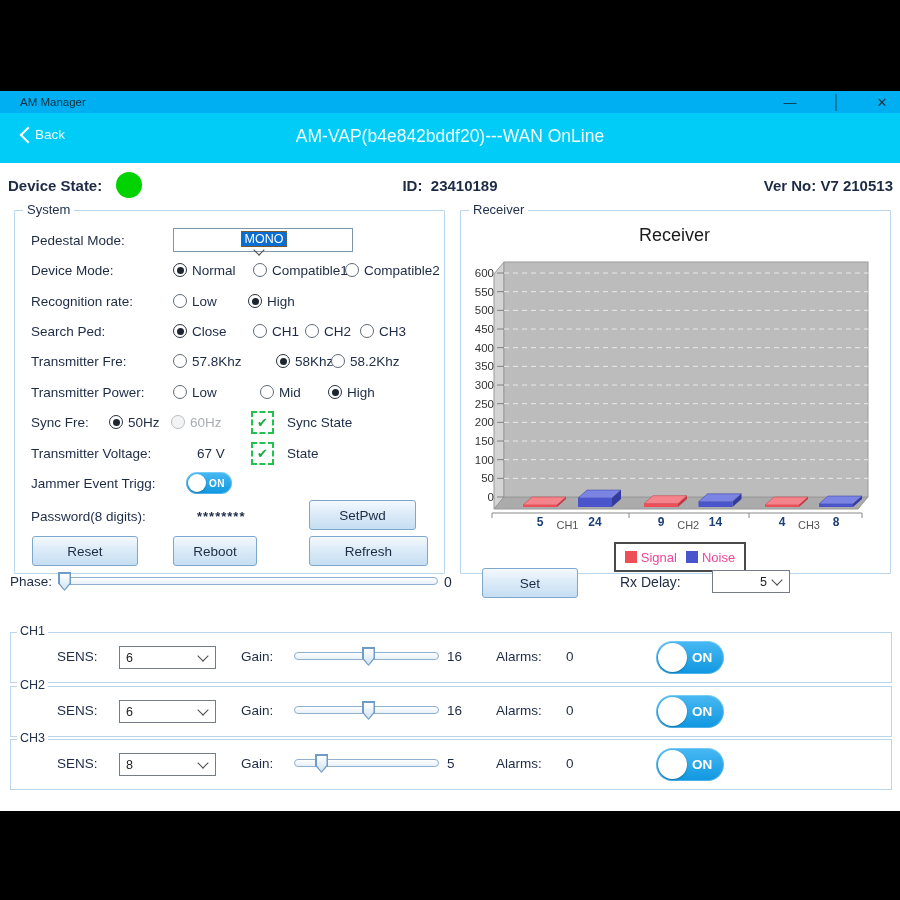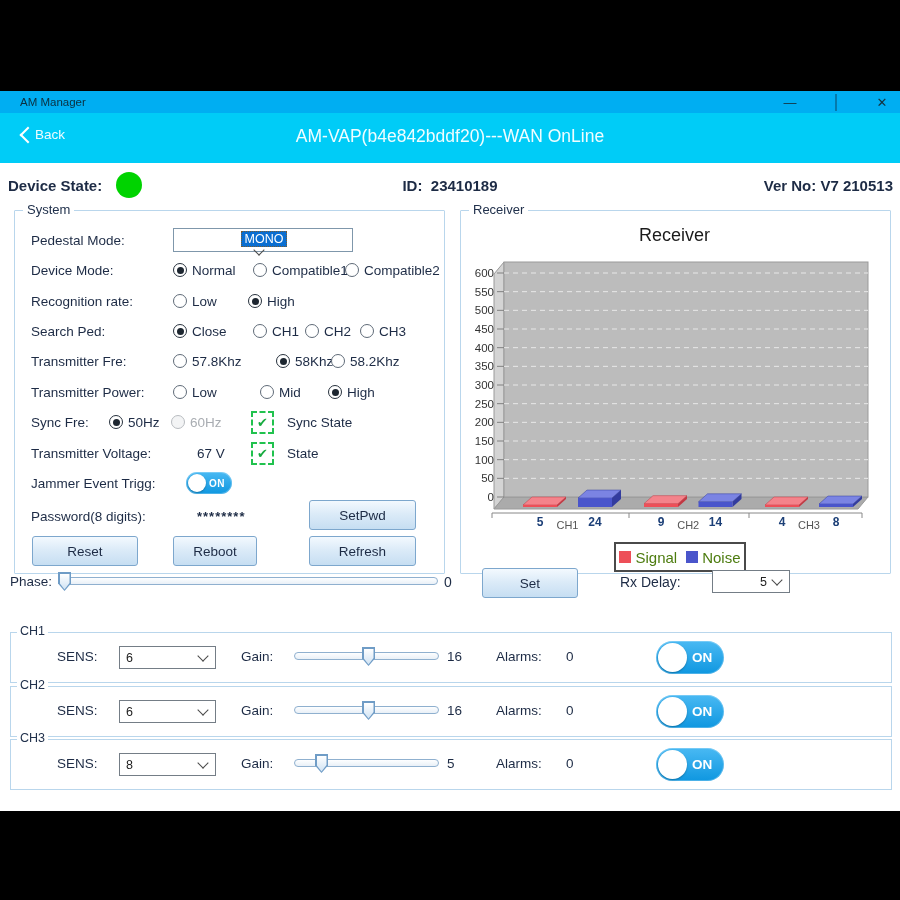--- a/index.html
+++ b/index.html
@@ -80,21 +80,21 @@
   .fill{height:100%;border-radius:4px 0 0 4px;background:linear-gradient(#dce9f5,#9cc0e2);}
   .thumb{position:absolute;width:13px;height:19px;background:#6f9cc6;
          clip-path:polygon(0 0,100% 0,100% 60%,50% 100%,0 60%);}
   .thumb::after{content:"";position:absolute;inset:1.5px;background:linear-gradient(#ffffff,#cfe2f3);
          clip-path:polygon(0 0,100% 0,100% 60%,50% 100%,0 60%);}
   
   #chart-title{position:absolute;left:460px;top:62px;width:429px;text-align:center;font-size:18px;color:#1b1b1b;}
   #receiver-chart{position:absolute;left:462px;top:87px;}
   #legend{position:absolute;left:614px;top:379px;width:128px;height:26px;border:2px solid #4a4a4a;background:#fff;
           display:flex;align-items:center;justify-content:center;gap:9px;}
-  .litem{display:flex;align-items:center;gap:4px;font-size:15px;color:#4d7c0f;text-align:center;}
+  .litem{display:flex;align-items:center;gap:4px;font-size:13px;color:#ec4899;text-align:center;}
   .lsw{width:12px;height:12px;flex:none;}
   
   #phase-row{position:absolute;left:0;top:403px;width:900px;height:36px;text-align:right;}
   .plainlbl{font-size:13.5px;color:#1d2b45;}
   
   .chbox{position:absolute;left:10px;width:880px;height:49px;border:1px solid #b9d6ec;background:#fff;}
   .chlabel{position:absolute;top:-9px;left:6px;background:#fff;padding:0 3px;font-size:12.5px;color:#21314c;}
   .chlbl{position:absolute;font-size:13.5px;color:#1d2b45;}
 </style>
 </head>
@@ -269,21 +269,21 @@
       </div>
 
       <div class="sysrow" style="top:293px">
         <span class="slbl">Password(8 digits):</span>
         <span class="b" style="margin-left:24px;font-size:13px;letter-spacing:1px">********</span>
       </div>
       <div class="btn" style="left:294px;top:289px;width:107px;height:30px">SetPwd</div>
 
       <div class="btn" style="left:17px;top:325px;width:106px;height:30px">Reset</div>
       <div class="btn" style="left:158px;top:325px;width:84px;height:30px">Reboot</div>
-      <div class="btn" style="left:294px;top:325px;width:107px;height:30px">Refresh</div>
+      <div class="btn" style="left:294px;top:325px;width:119px;height:30px">Refresh</div>
     </div>
 
     <div class="gbox" id="rxbox">
       <span class="glabel">Receiver</span>
     </div>
     <div id="chart-title">Receiver</div>
     <svg id="receiver-chart" width="424" height="290" viewBox="0 0 424 290">
         <polygon points="42,12 42,247 32,259 32,24" fill="#d4d4d4" stroke="#9a9a9a" stroke-width="1"></polygon>
         <polygon points="42,247 406,247 396,259 32,259" fill="#ababab" stroke="#9a9a9a" stroke-width="1"></polygon>
         <rect x="42" y="12" width="364" height="235" fill="#bcbcbc" stroke="#9a9a9a" stroke-width="1"></rect>

